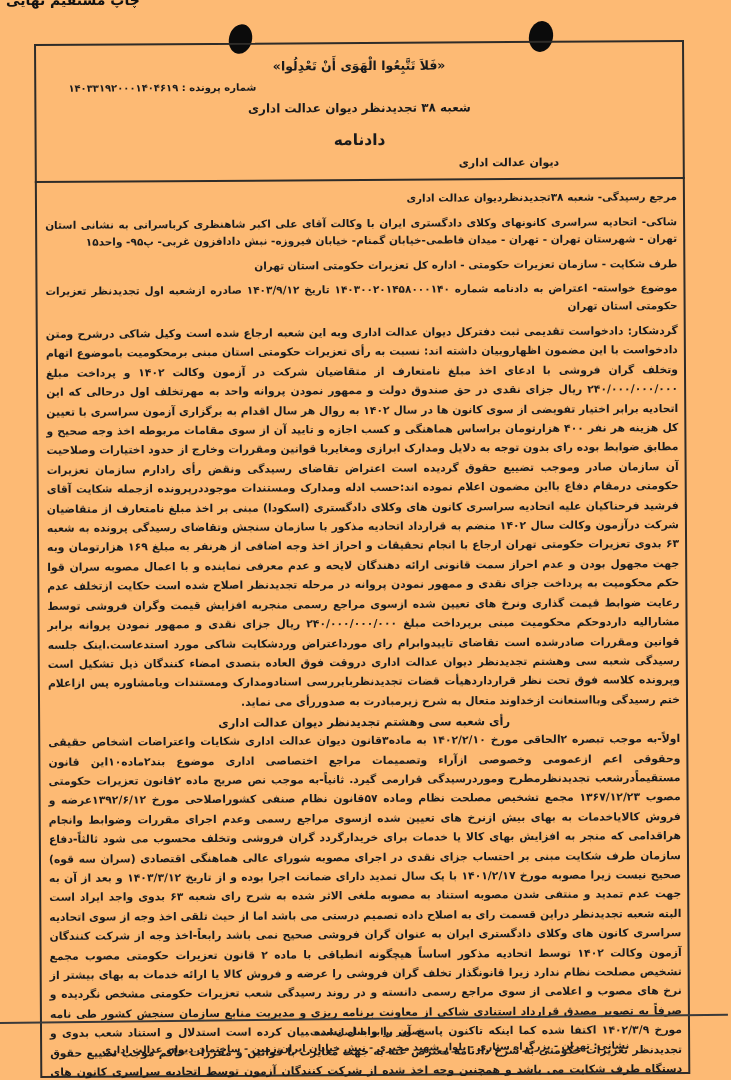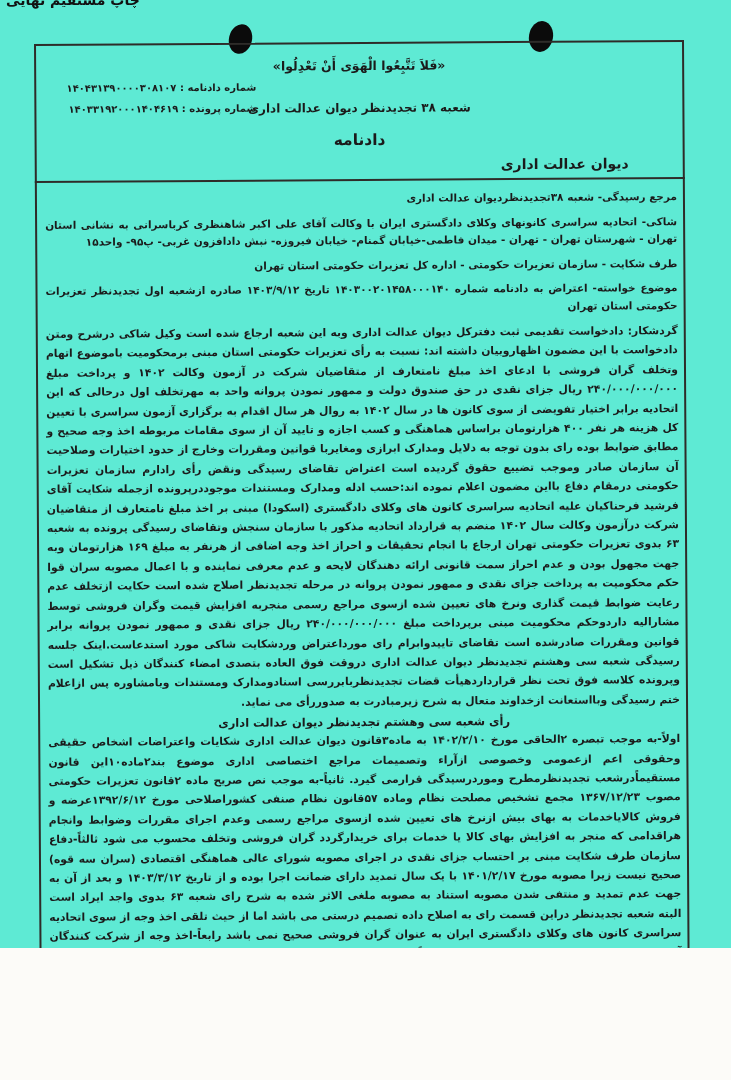--- a/index.html
+++ b/index.html
@@ -1,18 +1,18 @@
 <!DOCTYPE html>
 <html lang="fa"><head>
 <meta charset="utf-8">
 <style>
   html,body{margin:0;padding:0;background:#fcfbf8;}
   .page{
-    position:relative;width:731px;height:948px;overflow:hidden;
-    background:#5eead4;color:#1b1b1b;
+    position:relative;width:731px;height:1080px;overflow:hidden;
+    background:#fdba74;color:#1b1b1b;
     font-family:"DejaVu Sans",sans-serif;
   }
   
   .print-url{
     position:absolute;top:0px;right:4px;direction:ltr;
     font-family:"Liberation Serif",serif;font-weight:bold;
     font-size:12px;color:#2a2a2a;letter-spacing:.2px;
   }
   .print-left{
     position:absolute;top:-8px;left:6px;direction:rtl;
@@ -29,21 +29,21 @@
   }
   .verse{position:absolute;top:14px;left:0;right:0;text-align:center;
     font-size:12.5px;font-weight:bold;direction:rtl;}
   .meta{position:absolute;top:33px;left:22px;width:198px;direction:rtl;}
   .meta-row{font-size:10px;font-weight:bold;line-height:20.5px;
     white-space:nowrap;text-align:right;}
   .branch{position:absolute;top:57px;left:0;right:0;text-align:center;
     font-size:12px;font-weight:bold;direction:rtl;}
   .docname{position:absolute;top:87px;left:0;right:0;text-align:center;
     font-size:15.5px;font-weight:bold;direction:rtl;letter-spacing:1px;}
-  .org{position:absolute;top:113px;left:464px;font-size:14px;
+  .org{position:absolute;top:113px;left:422px;font-size:11px;
     font-weight:bold;white-space:nowrap;direction:rtl;}
   .toprule{position:absolute;top:135px;left:-2px;right:-2px;
     border-top:2px solid #2e2c29;height:0;}
   .bodytext{position:absolute;top:146px;left:8px;right:6px;direction:rtl;}
   .field{font-size:10.5px;font-weight:bold;line-height:17.5px;
     margin:0 0 7px;text-align:justify;}
   .para{font-size:10.8px;font-weight:bold;line-height:19.4px;
     margin:2px 0 0;text-align:justify;}
   .ray-head{text-align:center;font-size:11.5px;font-weight:bold;margin:4px 0 2px;}
   
@@ -63,24 +63,20 @@
 
   <div class="hole hole-1"></div>
   <div class="hole hole-2"></div>
 
   <div class="paper">
 
     <div class="verse">«فَلاَ تَتَّبِعُوا الْهَوَى أَنْ تَعْدِلُوا»</div>
 
     <div class="meta">
       <div class="meta-row">
-        <span>شماره دادنامه :</span>
-        <span>۱۴۰۴۳۱۳۹۰۰۰۰۳۰۸۱۰۷</span>
-      </div>
-      <div class="meta-row">
         <span>شماره پرونده :</span>
         <span>۱۴۰۳۳۱۹۲۰۰۰۱۴۰۴۶۱۹</span>
       </div>
     </div>
 
     <div class="branch">شعبه ۳۸ تجدیدنظر دیوان عدالت اداری</div>
     <div class="docname">دادنامه</div>
     <div class="org">دیوان عدالت اداری</div>
     <div class="toprule"></div>
 

